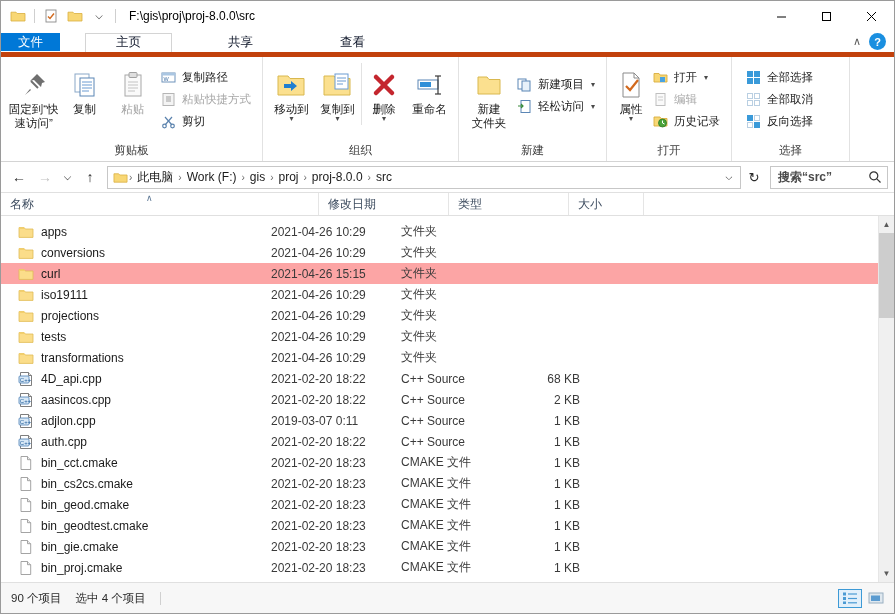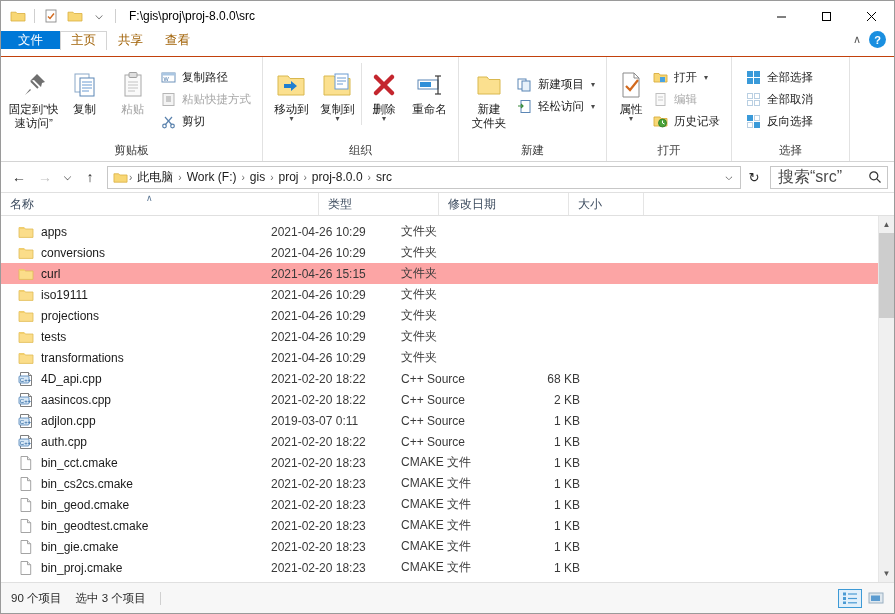--- a/index.html
+++ b/index.html
@@ -40,29 +40,30 @@
   .wincontrols { margin-left: auto; display: flex; height: 30px; }
   .wc {
     width: 45px; height: 30px;
     display: flex; align-items: center; justify-content: center;
     color: #000; font-size: 12px;
   }
 
   
   .tabrow {
     height: 26px; min-height: 26px;
-    display: flex; align-items: flex-start;
-    border-bottom: 1px solid #c2410c;
+    display: flex; align-items: center;
+    border-bottom: 5px solid #c2410c;
     background: #ffffff;
     position: relative;
+    gap: 25px;
   }
   .tab {
-    padding: 0 10px;
+    padding: 0 30px;
     display: flex; align-items: center;
-    font-size: 12.5px; color: #a16207;
+    font-size: 12.5px; color: #0f172a;
     border: 1px solid transparent;
     border-bottom: none;
   }
   .tab.file {
     background: #0078d7; color: #ffffff;
     padding: 0 16px;
   }
   .tab.active {
     background: #ffffff;
     border-color: #d4d4d4;
@@ -168,21 +169,21 @@
     color: #2a2a2a; font-size: 13px;
   }
   .searchbox {
     width: 118px; height: 23px;
     border: 1px solid #c7c7c7;
     background: #fff;
     display: flex; align-items: center;
     padding: 0 4px 0 7px;
     margin-left: 3px;
   }
-  .searchbox .ph { flex: 1; font-size: 16px; color: #4a4a4a; white-space: nowrap; }
+  .searchbox .ph { flex: 1; font-size: 12px; color: #4a4a4a; white-space: nowrap; font-weight: bold; }
 
   
   .colhdr {
     height: 24px; min-height: 24px;
     display: flex; align-items: stretch;
     border-top: 1px solid #e0e0e0;
     border-bottom: 1px solid #e0e0e0;
     background: #ffffff;
     position: relative;
   }
@@ -632,25 +633,25 @@
         </svg>
       </span>
     </div>
   </div>
 
   <div class="colhdr">
     <div class="ch ch-name">
       <span>名称</span>
       <span class="sortmark">∧</span>
     </div>
+    <div class="ch ch-date">
+      <span>修改日期</span>
+    </div>
     <div class="ch ch-type">
       <span>类型</span>
-    </div>
-    <div class="ch ch-date">
-      <span>修改日期</span>
     </div>
     <div class="ch ch-size">
       <span>大小</span>
     </div>
     <div class="ch ch-rest"></div>
   </div>
 
   <div class="listarea">
     <div class="list" id="file-list">
         <div class="row">
@@ -904,21 +905,21 @@
       <div class="sb-arrow">▲</div>
       <div class="sb-track">
         <div class="sb-thumb"></div>
       </div>
       <div class="sb-arrow">▼</div>
     </div>
   </div>
 
   <div class="statusbar">
     <span class="st-item">90 个项目</span>
-    <span class="st-item">选中 3 个项目</span>
+    <span class="st-item">选中 4 个项目</span>
     <span class="st-divider"></span>
     <div class="viewbtns">
       <div class="vbtn active">
         <svg width="16" height="14" viewBox="0 0 16 14">
           <rect x="1" y="1.5" width="3" height="3" fill="#4a9ad4"></rect>
           <rect x="1" y="6" width="3" height="3" fill="#4a9ad4"></rect>
           <rect x="1" y="10.5" width="3" height="2.5" fill="#4a9ad4"></rect>
           <g stroke="#4a9ad4" stroke-width="1.2">
             <line x1="6" y1="3" x2="15" y2="3"></line>
             <line x1="6" y1="7.5" x2="15" y2="7.5"></line>

